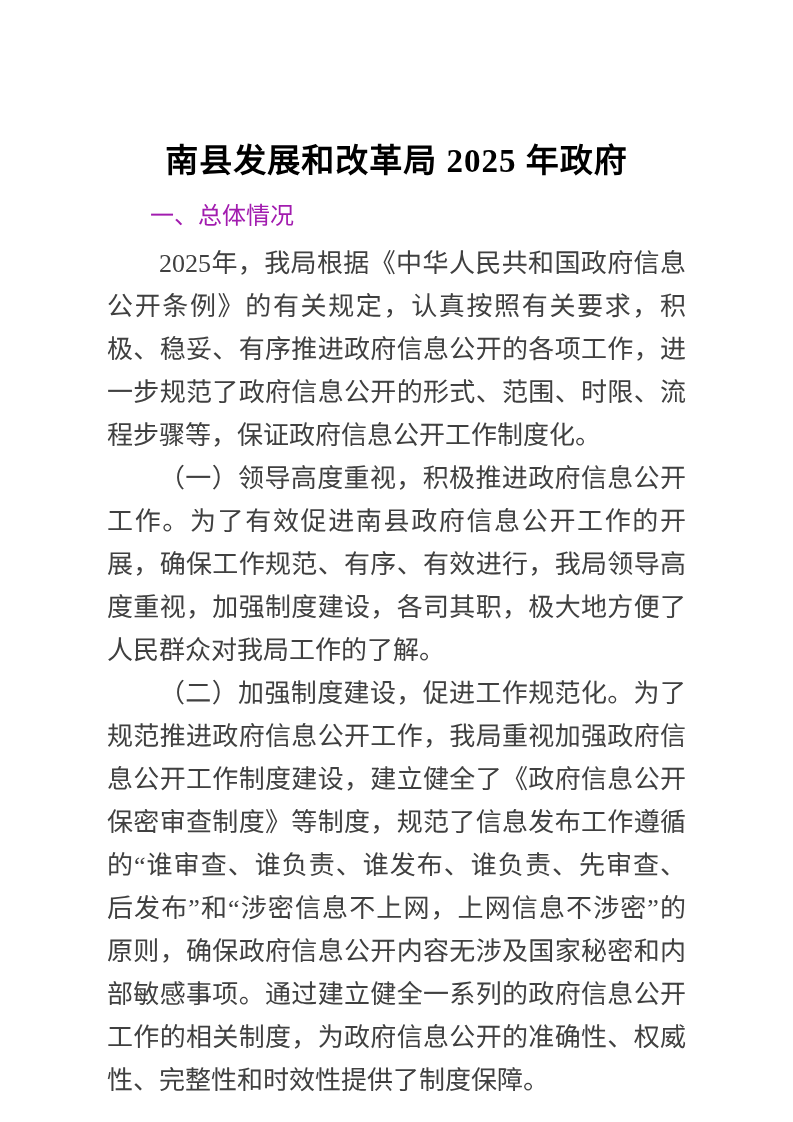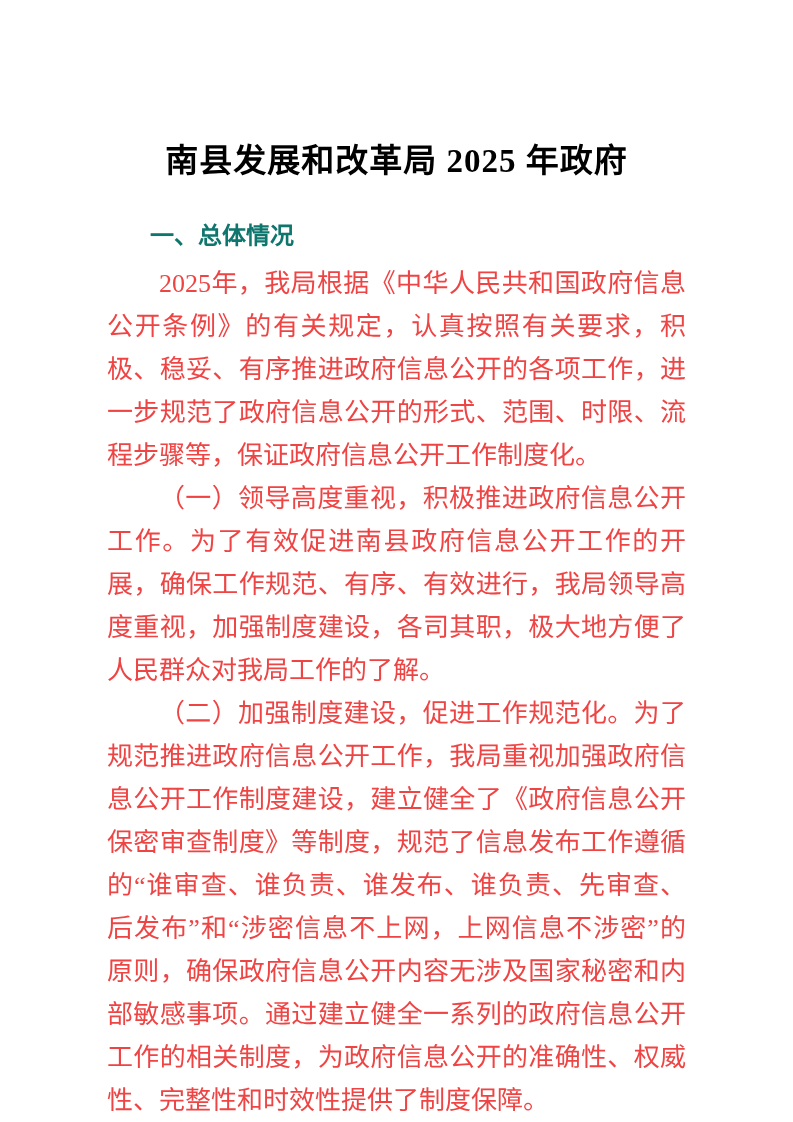--- a/index.html
+++ b/index.html
@@ -19,40 +19,40 @@
     .doc-title {
       text-align: center;
       font-family: "Liberation Serif", "DejaVu Serif", serif;
       font-weight: bold;
       font-size: 33px;
       line-height: 47px;
       color: #000000;
       letter-spacing: 1px;
     }
     .section-heading {
-      margin-top: 36px;
+      margin-top: 16px;
       margin-left: 43px;
       font-family: "Liberation Sans", "DejaVu Sans", sans-serif;
-      font-weight: bold;
+      font-weight: normal;
       font-size: 24px;
       line-height: 30px;
-      color: #0f766e;
+      color: #a21caf;
     }
     .body-text {
       margin-top: 11px;
     }
     .para {
       font-family: "Liberation Serif", "DejaVu Serif", serif;
       font-weight: normal;
       font-size: 26px;
       line-height: 43px;
       text-align: justify;
       text-justify: inter-ideograph;
       text-indent: 2em;
-      color: #ef4444;
+      color: #404040;
     }
   </style>
 </head>
 <body>
 
 <div class="page">
 
   <h1 class="doc-title">
     <span>南县发展和改革局 2025 年政府</span><br>
   </h1>

